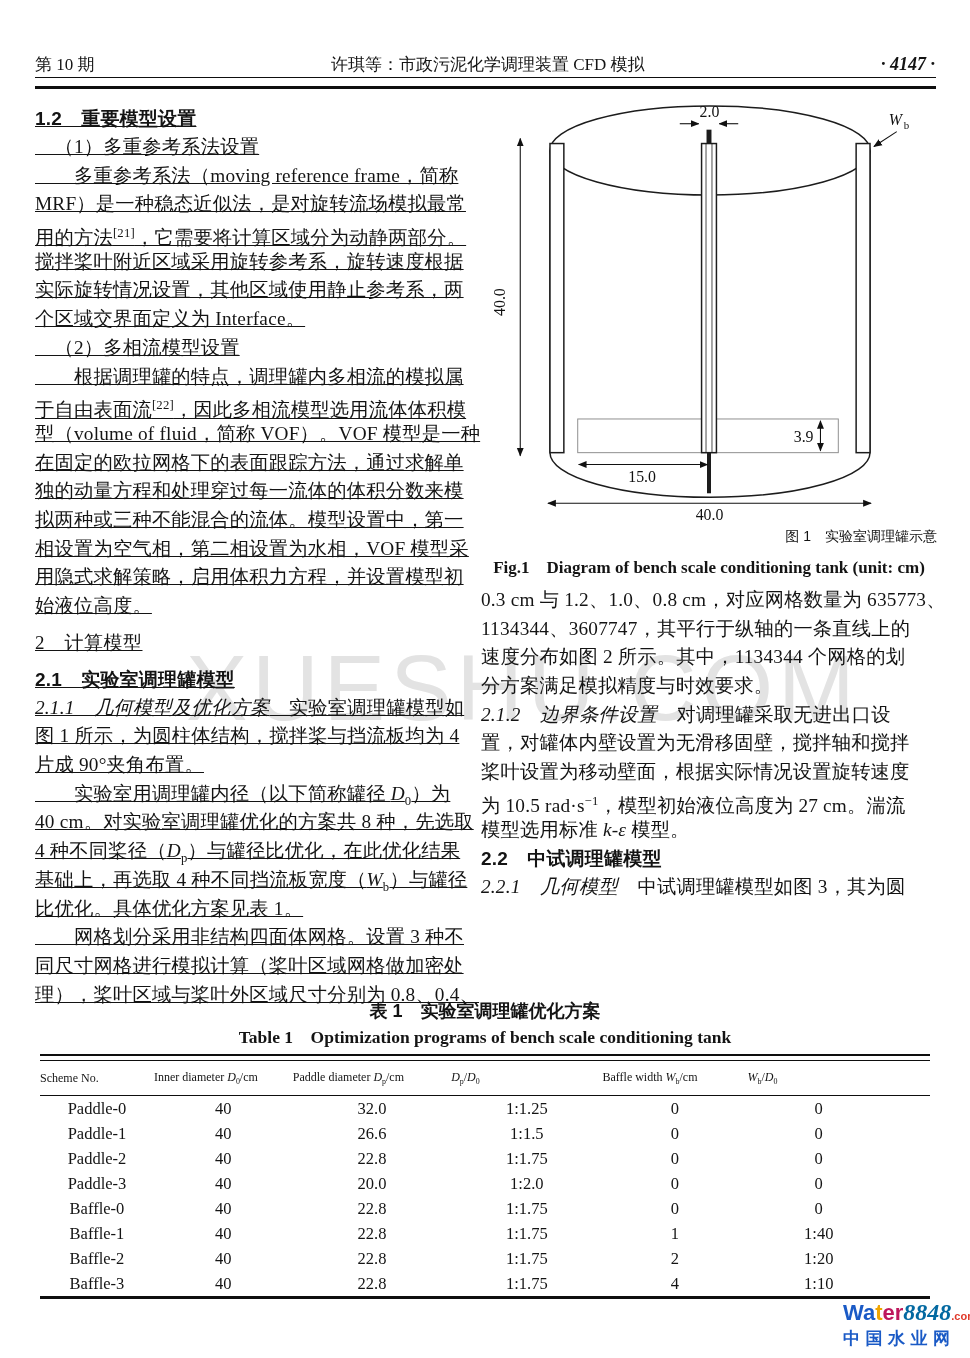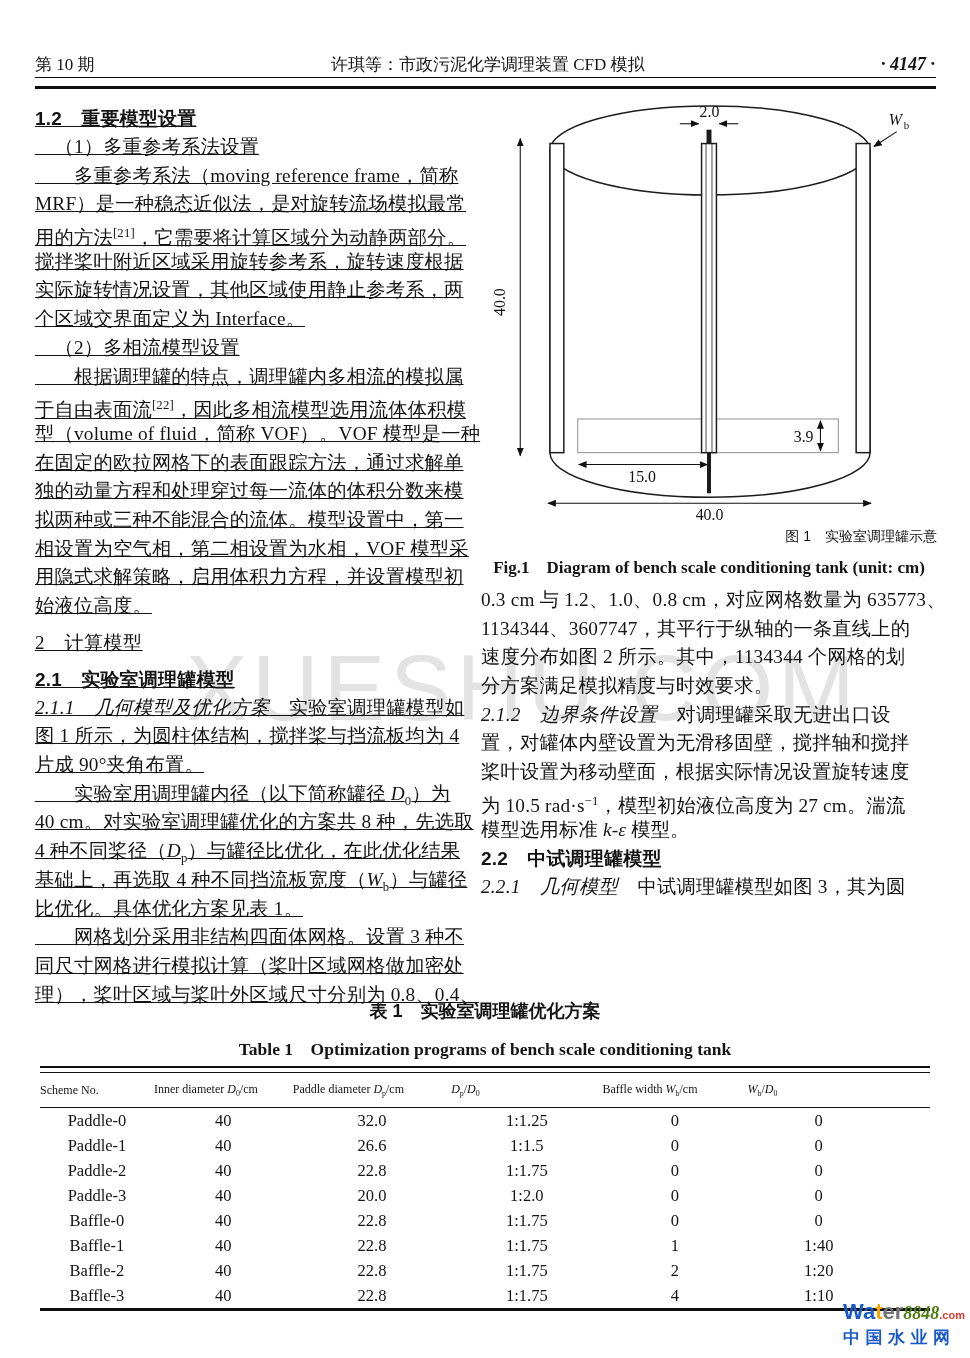--- a/index.html
+++ b/index.html
@@ -46,36 +46,36 @@
     text-align:right; font-weight:normal; font-size:14px; line-height:24px;
     font-family:"Liberation Sans","DejaVu Sans",sans-serif;
   }
   .fig-cap-en{text-align:center; font-weight:bold; font-size:17px; line-height:24px; margin:8px 0 6px;}
   
   .tablewrap{position:absolute; left:40px; top:1000px; width:890px; z-index:1;}
   .tbl-title-zh{
     text-align:center; font-weight:bold; font-size:18px; line-height:22px;
     font-family:"Liberation Sans","DejaVu Sans",sans-serif;
   }
-  .tbl-title-en{text-align:center; font-weight:bold; font-size:17.5px; line-height:22px; margin-top:16px;}
+  .tbl-title-en{text-align:center; font-weight:bold; font-size:17.5px; line-height:22px; margin-top:4px;}
   .tbl{margin-top:6px; border-bottom:3px solid #0e0e0e;}
   .tbl-toprule{height:4px; border-top:2.5px solid #0e0e0e; border-bottom:1px solid #0e0e0e;}
   .thead{display:flex; align-items:center; height:34px; border-bottom:1.5px solid #0e0e0e;}
   .th{font-size:12px; white-space:nowrap;}
   .tr{display:flex; align-items:center; height:25px;}
   .td{font-size:16.5px; text-align:center; white-space:nowrap;}
   .c0{width:12.8%;} .c1{width:15.6%;} .c2{width:17.8%;}
   .c3{width:17%;}   .c4{width:16.3%;} .c5{width:20.5%; box-sizing:border-box; padding-right:40px;}
   
   .logo{position:absolute; left:843px; top:1301px; z-index:1;
         font-family:"Liberation Sans","DejaVu Sans",sans-serif; line-height:22px;}
   .lg-wa {color:#1a5ac6; font-size:22px; font-weight:bold;}
   .lg-t  {color:#f0a500; font-size:22px; font-weight:bold;}
-  .lg-er {color:#737373; font-size:22px; font-weight:bold;}
-  .lg-num{color:#4d7c0f; font-size:18px; font-weight:bold; font-style:italic;
+  .lg-er {color:#be185d; font-size:22px; font-weight:bold;}
+  .lg-num{color:#0369a1; font-size:24px; font-weight:bold; font-style:italic;
           font-family:"Liberation Serif","DejaVu Serif",serif;}
   .lg-com{color:#e0392a; font-size:11px; font-weight:bold;}
   .lg-sub{color:#1a5ac6; font-size:17px; font-weight:bold; letter-spacing:5.5px; margin-top:1px; white-space:nowrap;}
 </style>
 </head>
 <body>
 
 <div class="page">
 
   <div class="watermark">XUESHU.COM</div>

